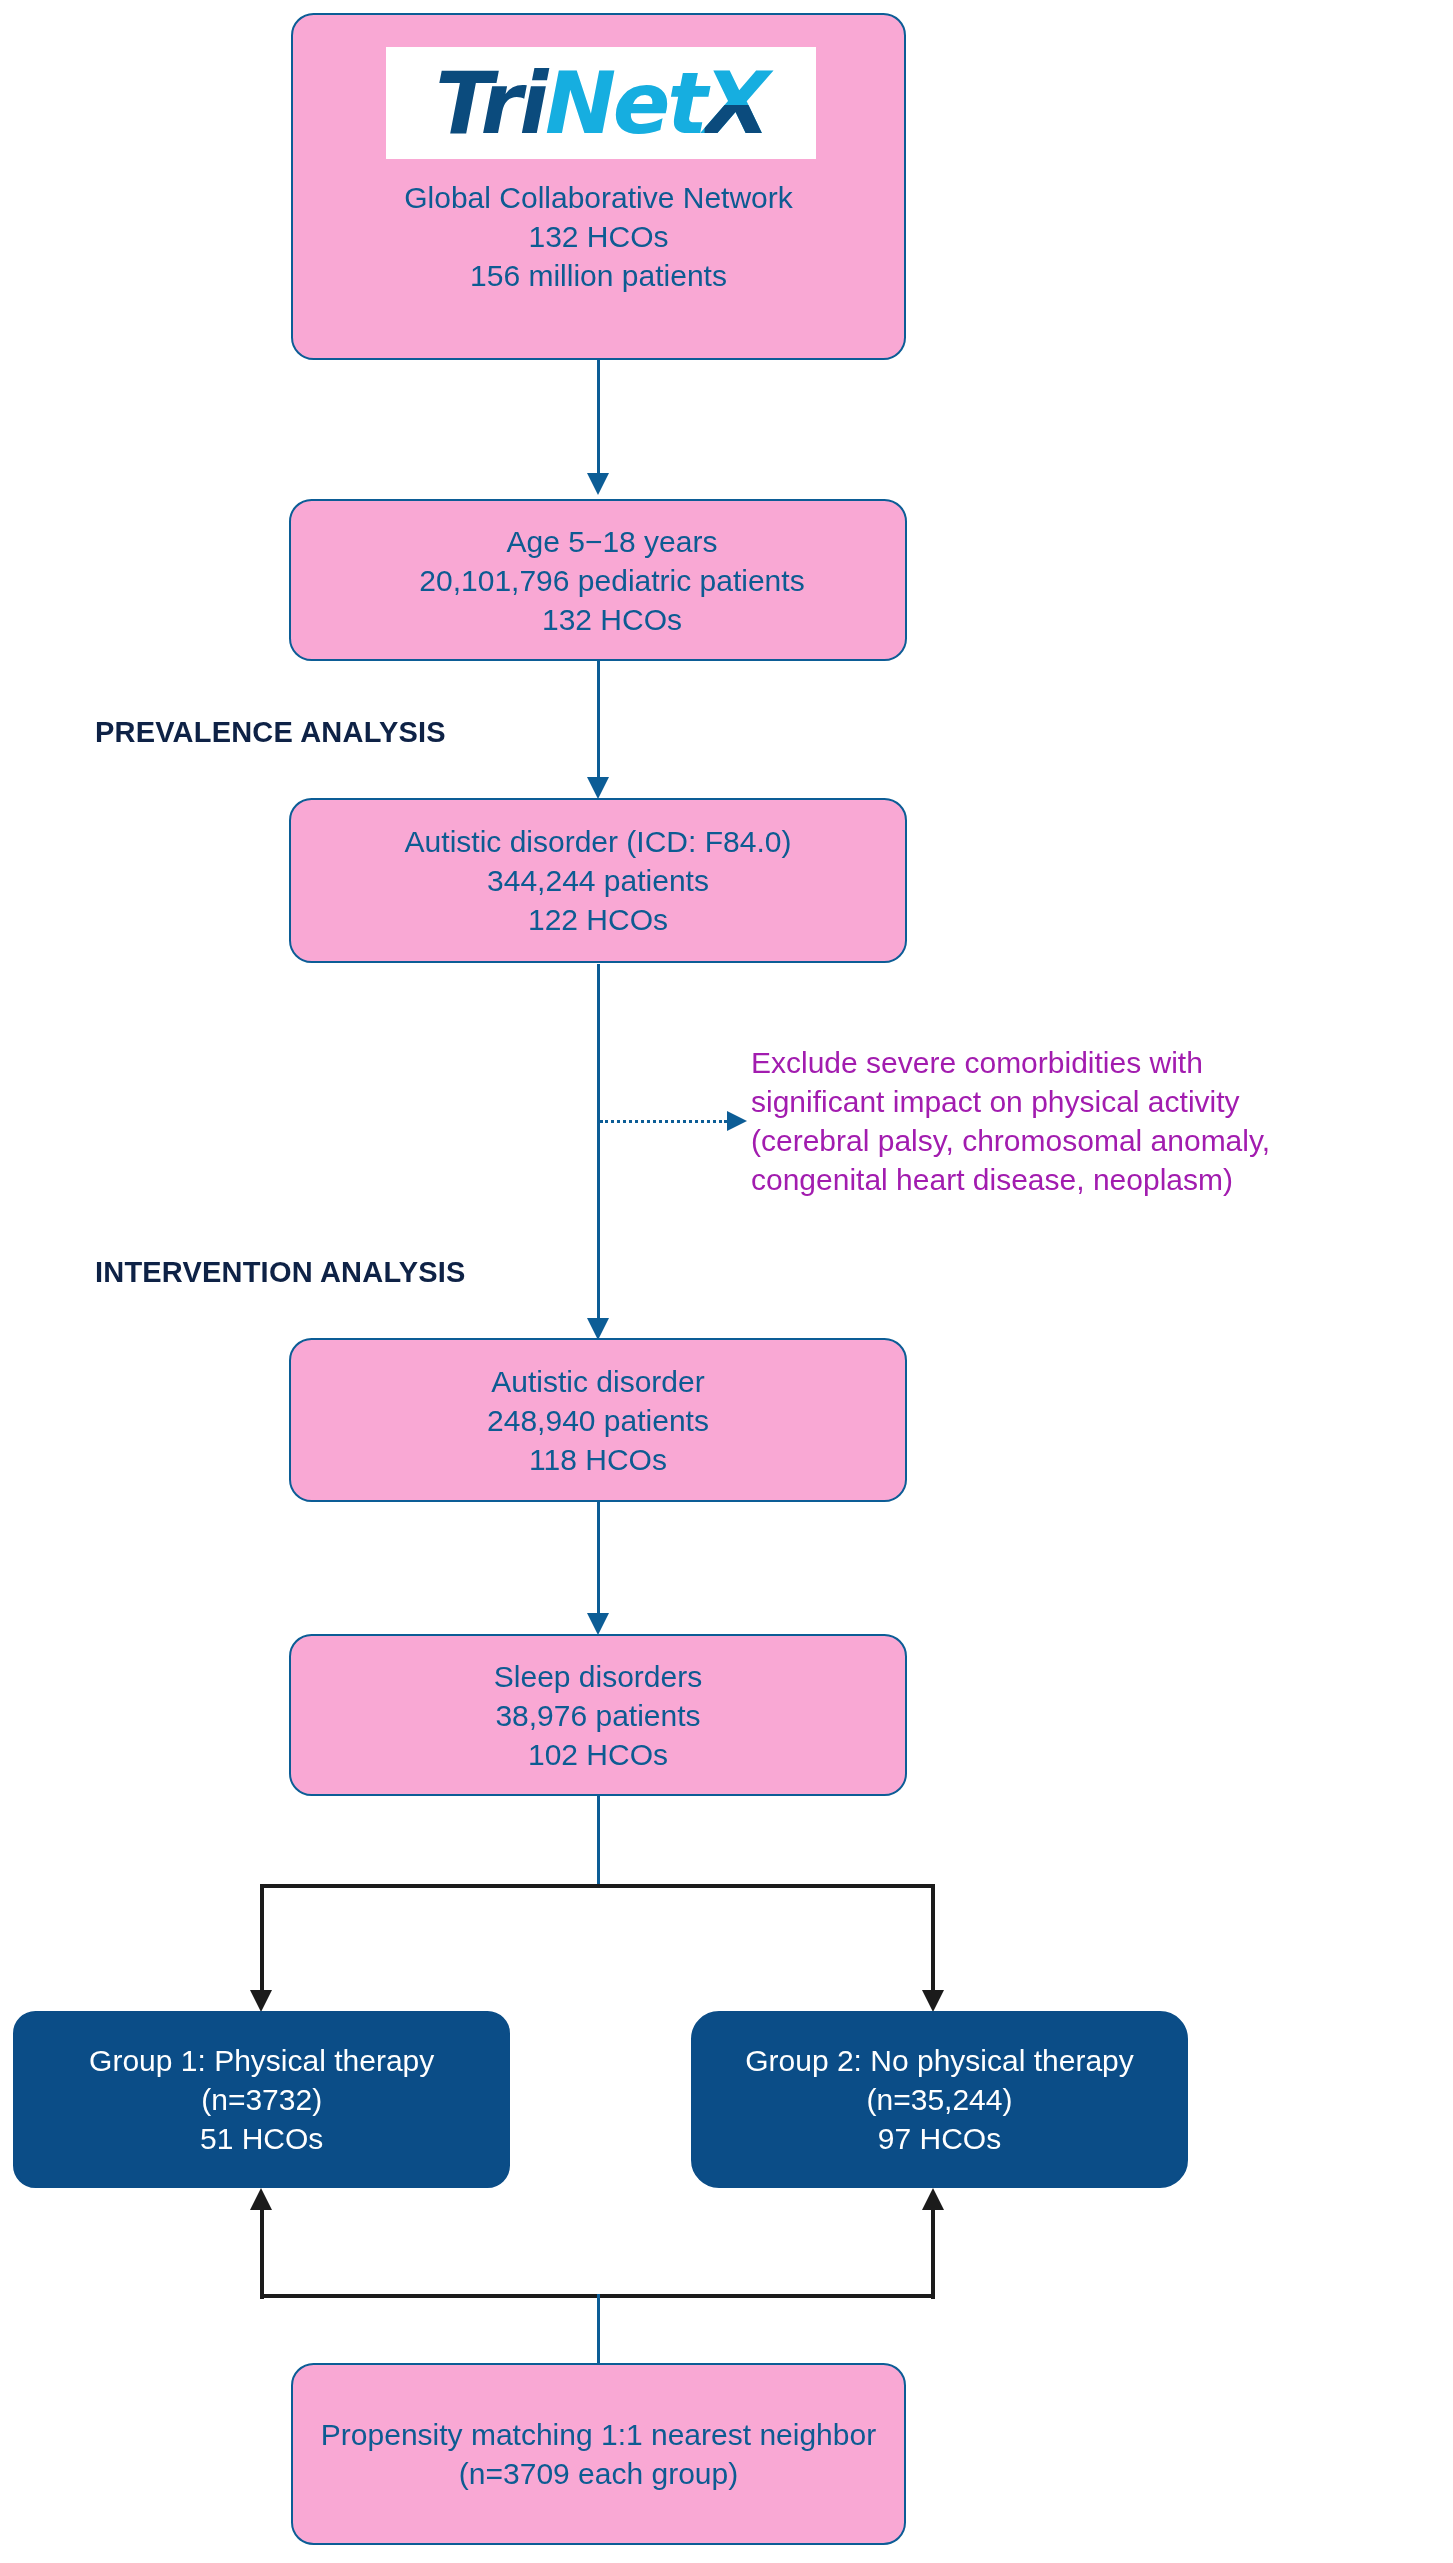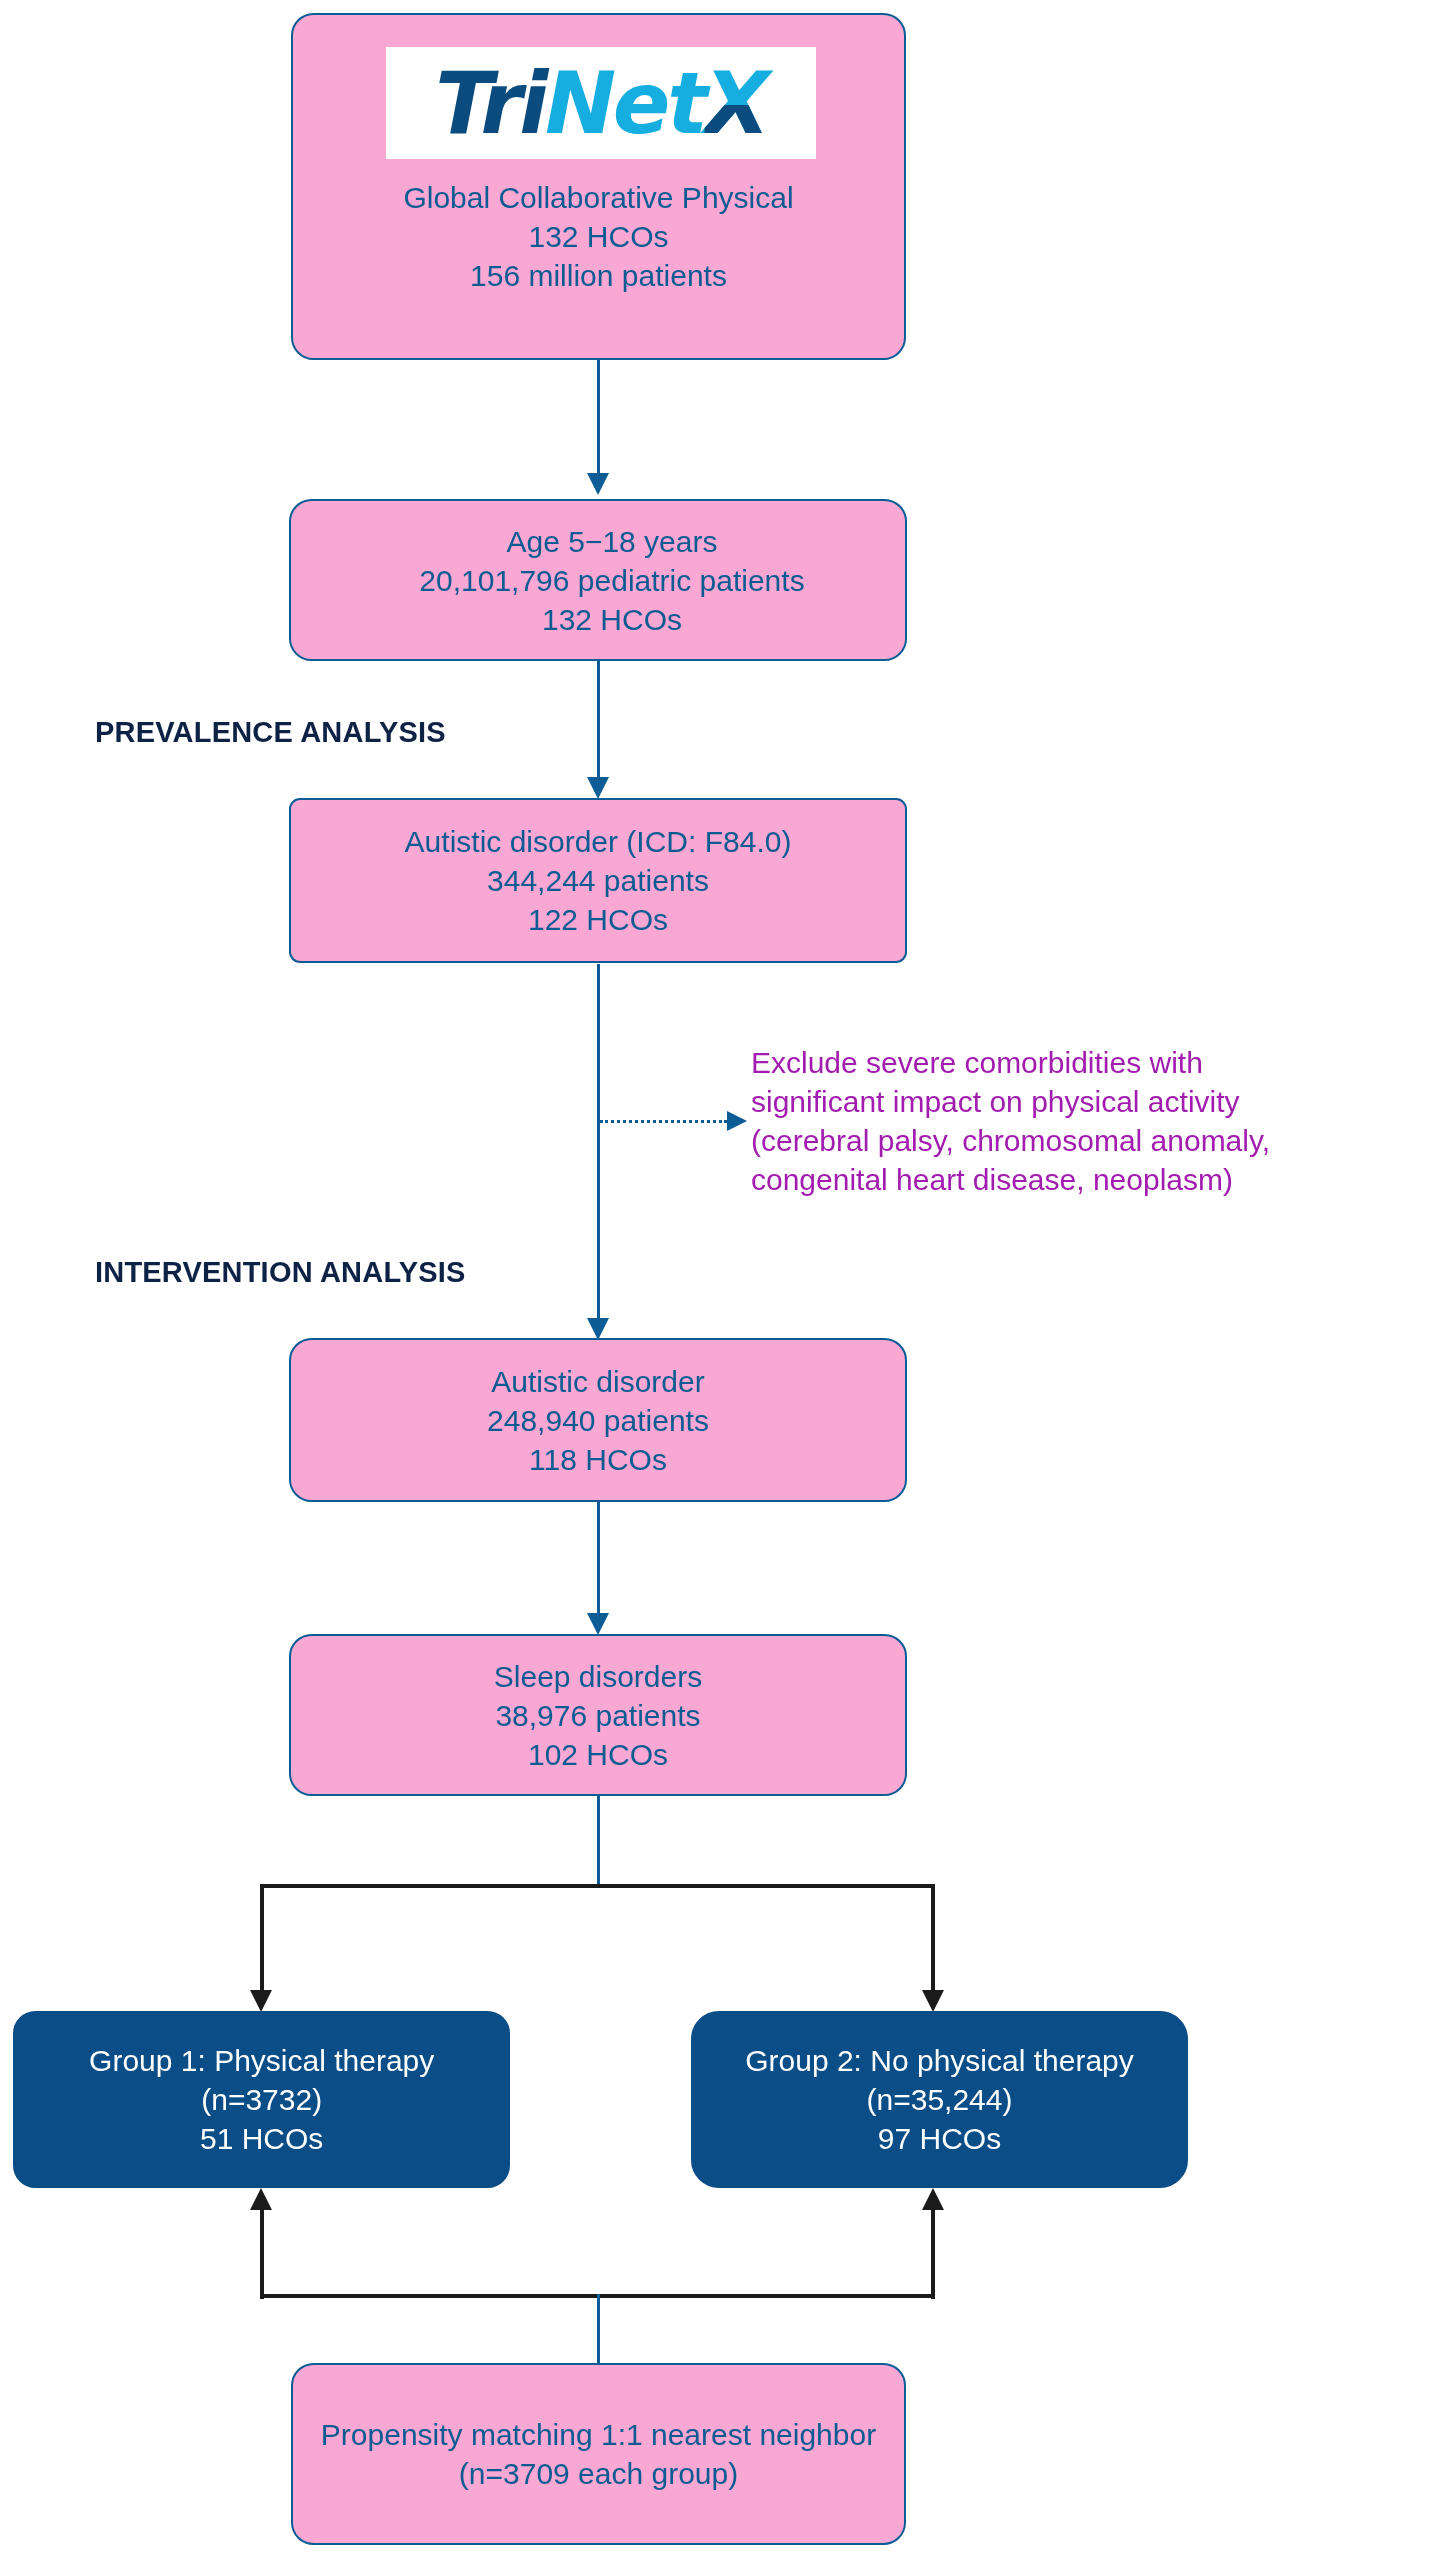--- a/index.html
+++ b/index.html
@@ -150,40 +150,40 @@
 <body>
 
 <div id="canvas">
 
   <div class="node light" style="left:291px; top:13.2px; width:615px; height:347px; padding-top:99px;">
     <div class="logo-wrap" style="left:93px; top:32px; width:430px; height:112px;">
       <div class="logo-text">
         <span class="logo-tri">Tri</span><span class="logo-net">Net</span><span class="logo-x"><span>X</span><span class="xbot">X</span></span>
       </div>
     </div>
-    <span class="line">Global Collaborative Physical</span>
+    <span class="line">Global Collaborative Network</span>
     <span class="line">132 HCOs</span>
     <span class="line">156 million patients</span>
   </div>
 
   <div class="vline" style="left:597px; top:360px; width:3.3px; height:116px;"></div>
   <div class="arrowhead down-blue" style="left:587px; top:473px;"></div>
 
   <div class="node light" style="left:289px; top:499px; width:618px; height:162px;padding-left:28px;">
     <span class="line">Age 5−18 years</span>
     <span class="line">20,101,796 pediatric patients</span>
     <span class="line">132 HCOs</span>
   </div>
 
   <div class="vline" style="left:597px; top:661px; width:3.3px; height:119px;"></div>
   <div class="arrowhead down-blue" style="left:587px; top:777px;"></div>
 
   <div class="section-label" style="left:95px; top:716px;">PREVALENCE ANALYSIS</div>
 
-  <div class="node light" style="left:289px; top:798px; width:618px; height:165px;border-radius:11px;">
+  <div class="node light" style="left:289px; top:798px; width:618px; height:165px;">
     <span class="line">Autistic disorder (ICD: F84.0)</span>
     <span class="line">344,244 patients</span>
     <span class="line">122 HCOs</span>
   </div>
 
   <div class="vline" style="left:597px; top:964px; width:3.3px; height:357px;"></div>
   <div class="arrowhead down-blue" style="left:587px; top:1318px;"></div>
 
   <div class="dotline" style="left:600px; top:1120px; width:127px;"></div>
   <div class="arrowhead right-blue" style="left:727px; top:1111px;"></div>

